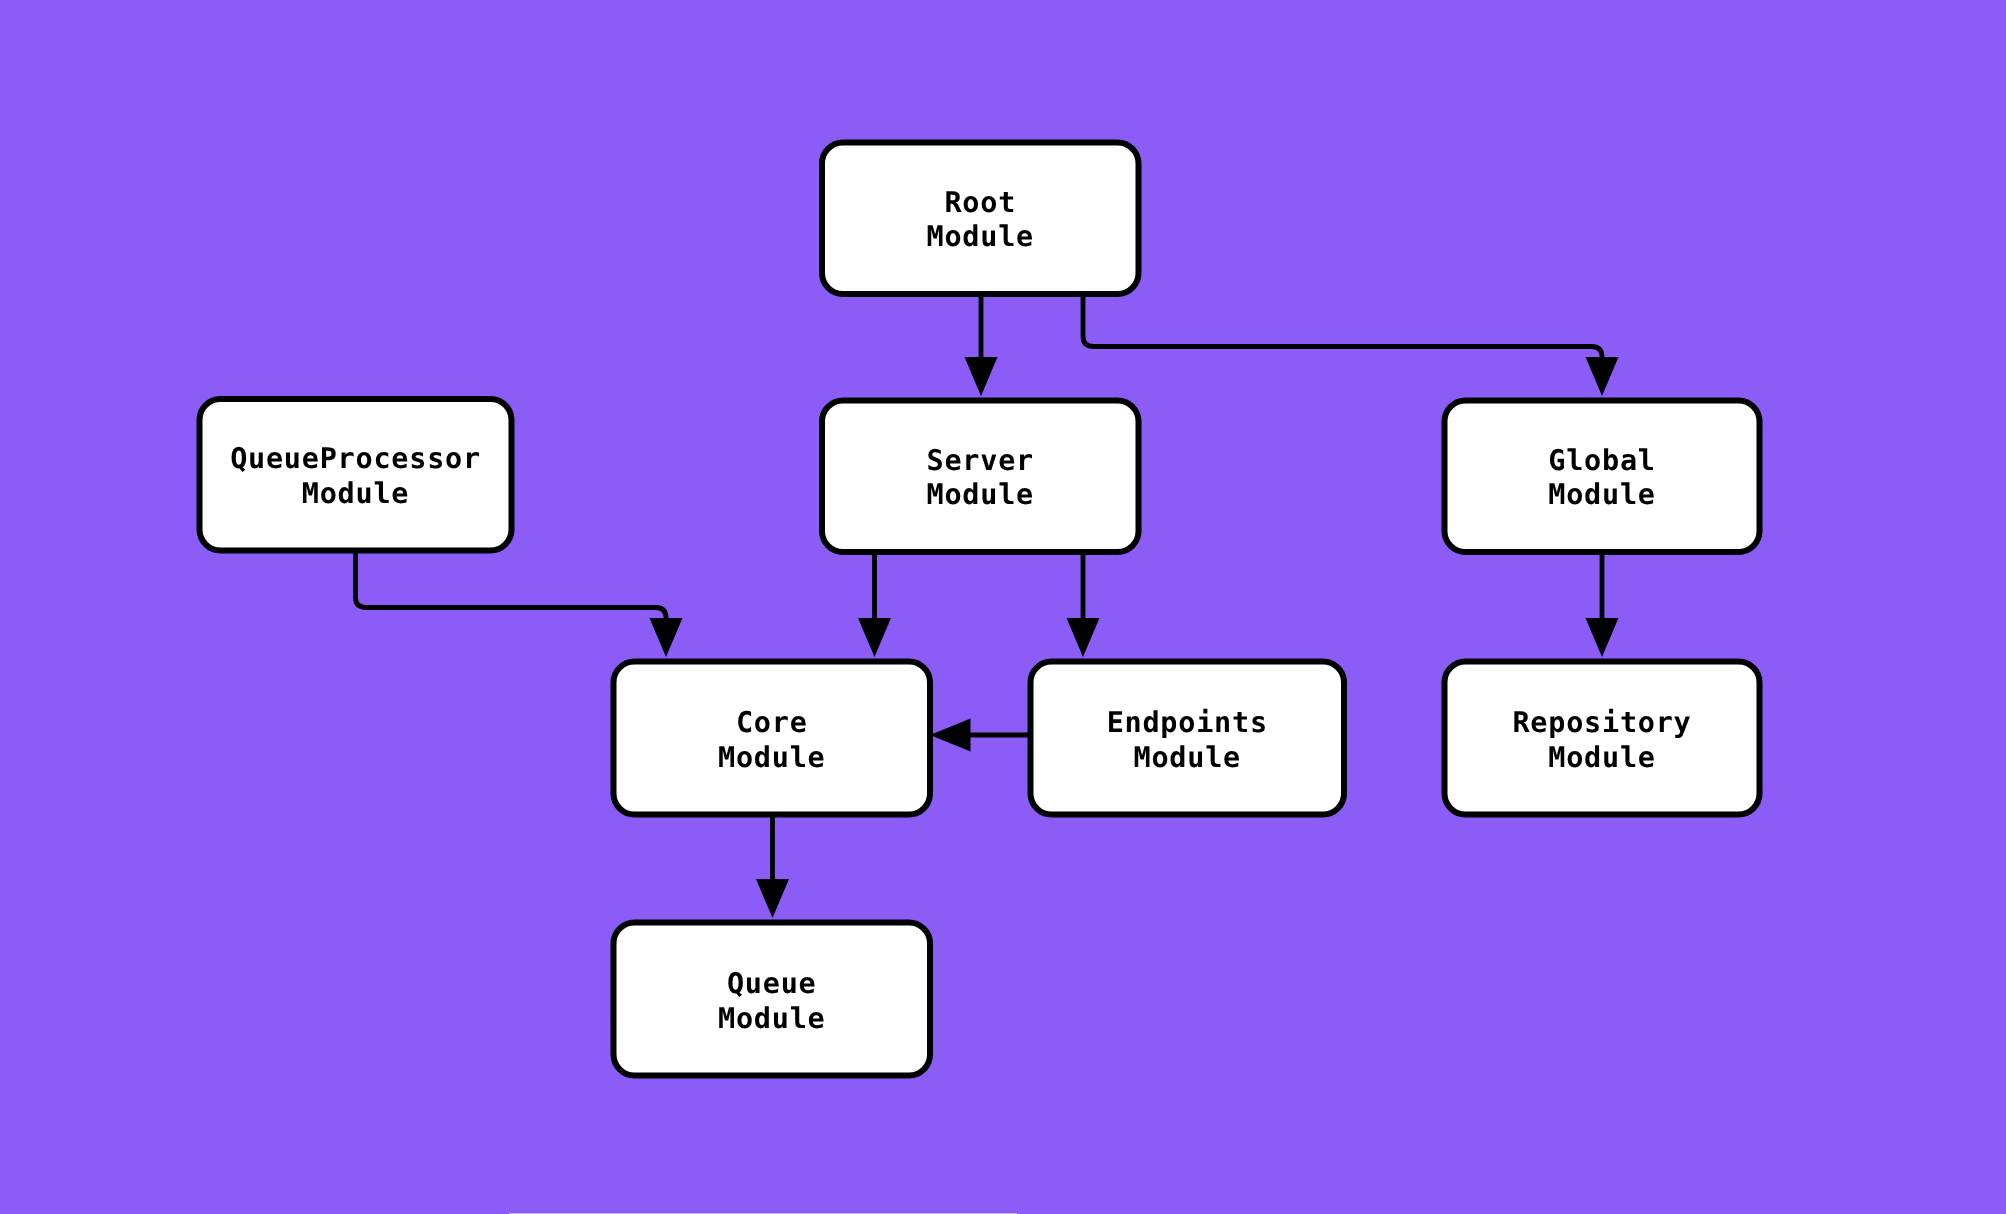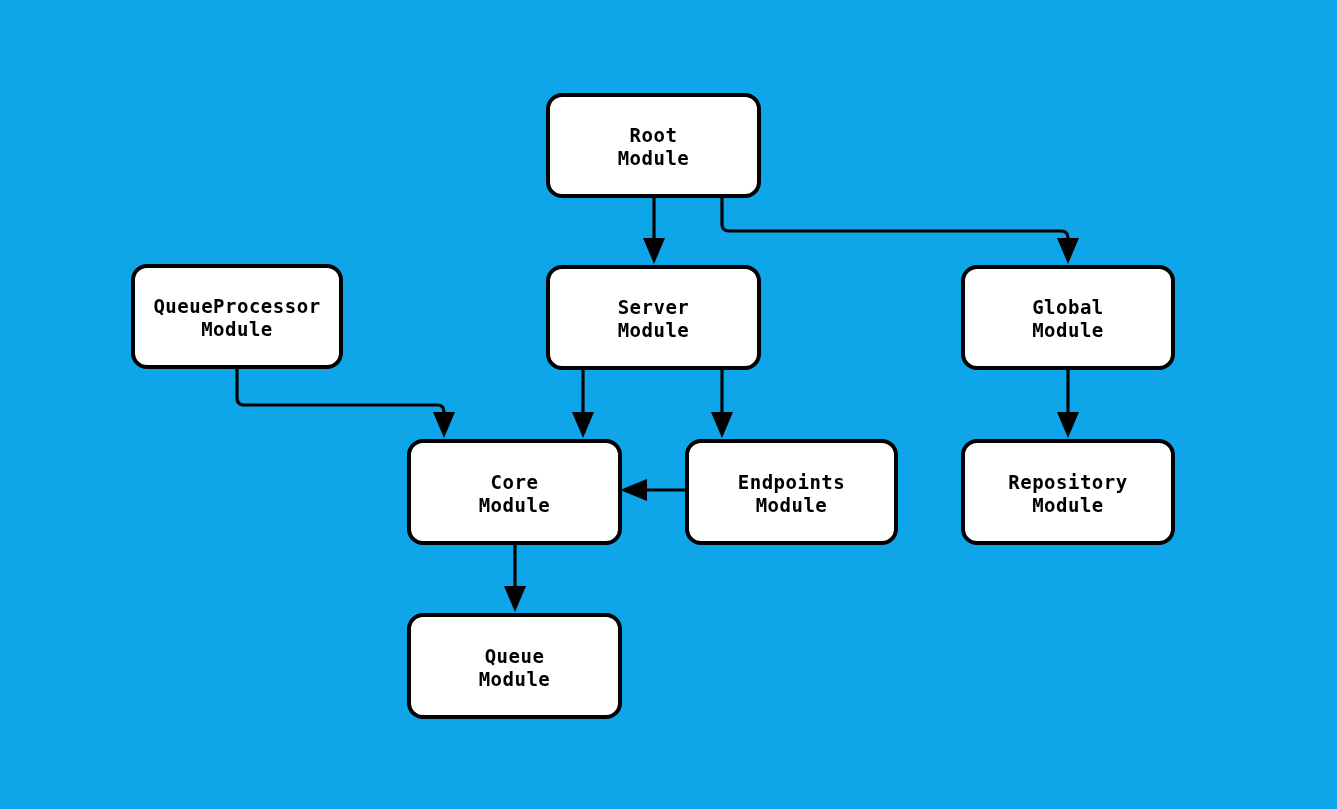--- a/index.html
+++ b/index.html
@@ -11,21 +11,21 @@
   body {
     width: 1337px;
     height: 809px;
     overflow: hidden;
     font-family: "DejaVu Sans Mono", "Liberation Mono", monospace;
   }
   #diagram-root {
     position: relative;
     width: 1337px;
     height: 809px;
-    background: #0ea5e9;
+    background: #8b5cf6;
   }
   svg#diagram-canvas {
     position: absolute;
     top: 0;
     left: 0;
     width: 1337px;
     height: 809px;
     display: block;
   }
   .node-box {

